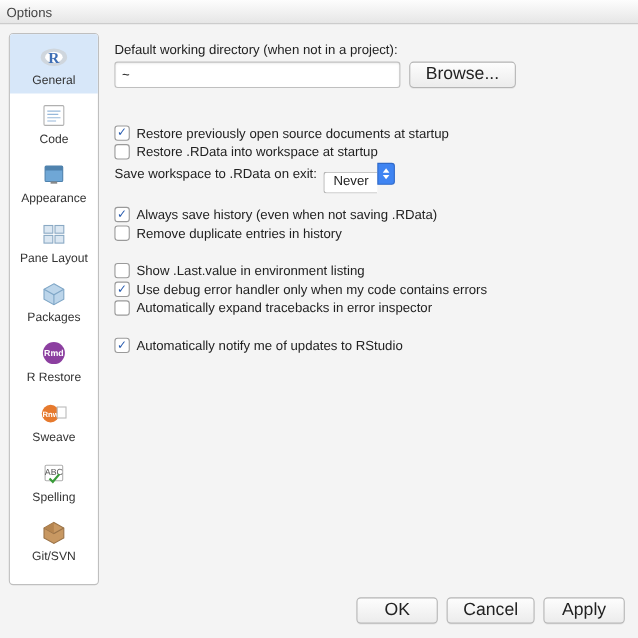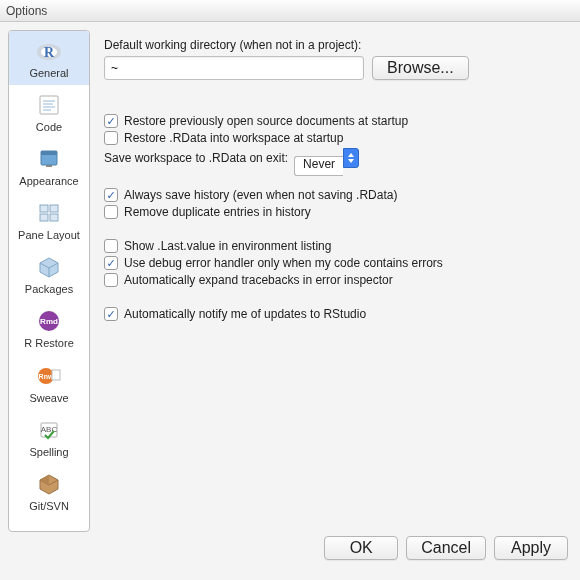--- a/index.html
+++ b/index.html
@@ -20,21 +20,21 @@
   .gap { height: 14px; }
   .chk { width: 14px; height: 14px; border: 1px solid #9a9a9a; border-radius: 3px; background: #fff; margin-right: 6px; display:inline-flex; align-items:center; justify-content:center; flex-shrink:0; }
   .chk.checked::after { content: "✓"; color: #2a5db0; font-size: 11px; line-height: 1; }
   .chk-label { font-size: 12px; color: #222; }
   .select { display:inline-flex; align-items:center; height: 20px; margin-left: 6px; }
   .select .sel-body { background:#fff; border:1px solid #b5b5b5; border-right:none; border-radius: 3px 0 0 3px; height:20px; padding: 0 8px; display:flex; align-items:flex-start; font-size:12px;margin-top:16px; }
   .select .sel-arrows { width:16px; height:20px; background:#3f84f2; border:1px solid #2f69c8; border-radius:0 3px 3px 0; display:flex; flex-direction:column; align-items:center; justify-content:center; }
   .select .sel-arrows .a { width:0; height:0; border-left:3px solid transparent; border-right:3px solid transparent; }
   .select .sel-arrows .up { border-bottom:4px solid #fff; margin-bottom:1px; }
   .select .sel-arrows .dn { border-top:4px solid #fff; margin-top:1px; }
-  .footer { position:absolute; bottom:0; left:0; right:0; height:44px; display:flex; justify-content:flex-end; padding: 0 12px 6px 0; background:#f4f4f4; border-top:0; }
+  .footer { position:absolute; bottom:0; left:0; right:0; height:44px; display:flex; align-items:center; justify-content:flex-end; padding: 0 12px 6px 0; background:#f4f4f4; border-top:0; }
   .footer .btn { min-width: 74px; }
 </style>
 </head>
 <body>
 
 <div class="window">
   <div class="titlebar">
     <span>Options</span>
   </div>
 

